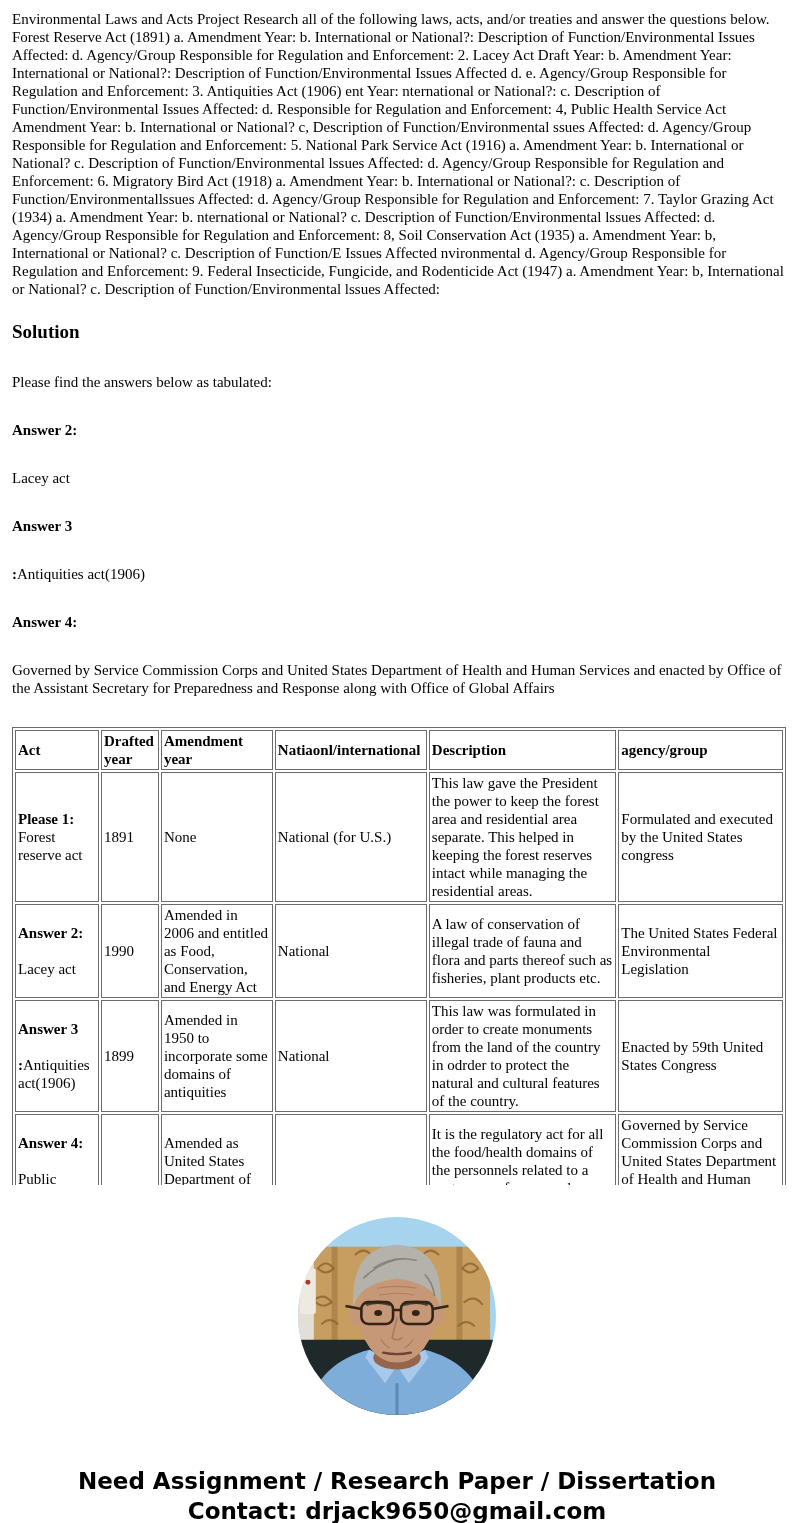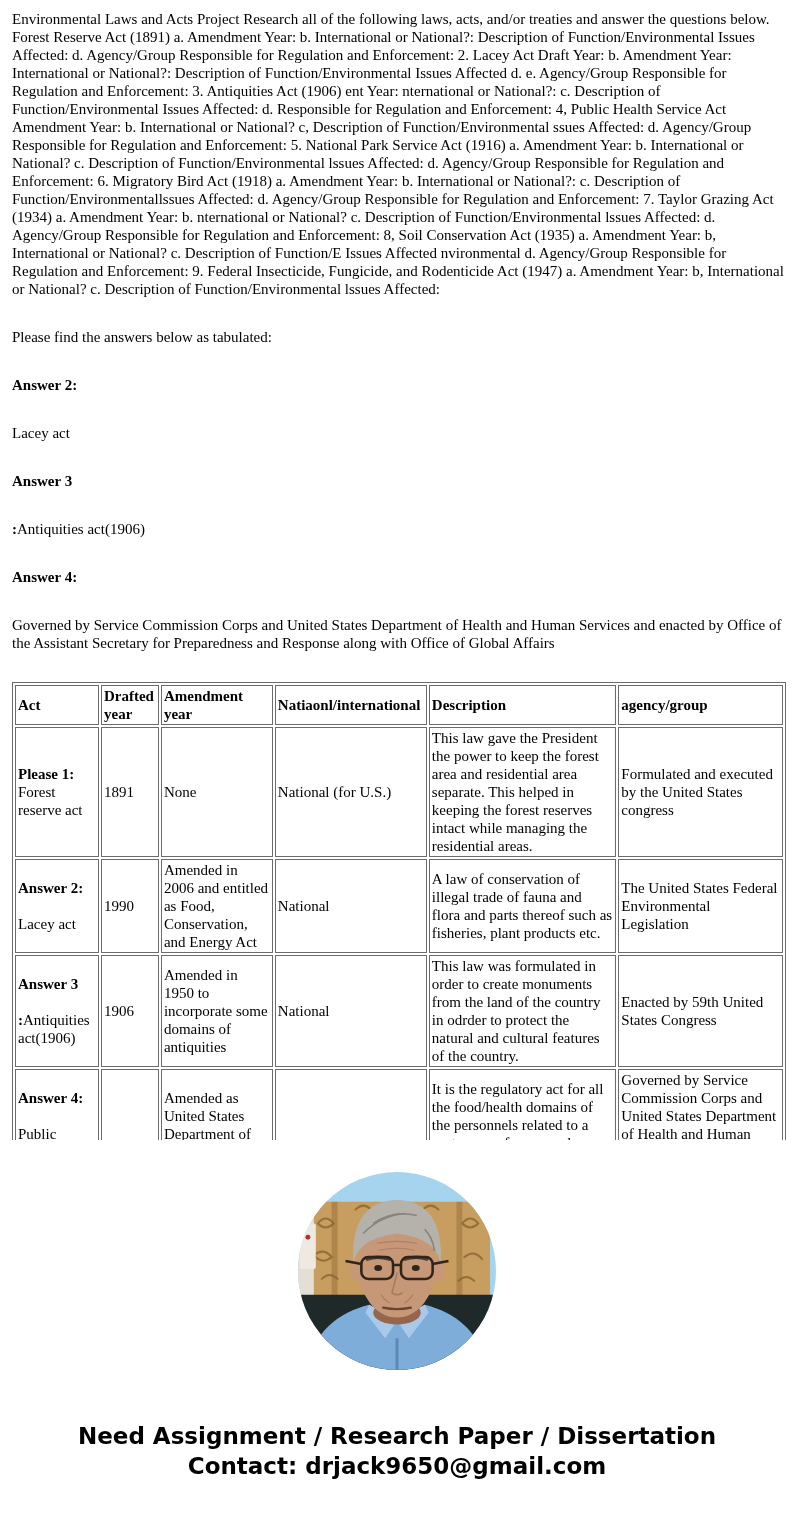--- a/index.html
+++ b/index.html
@@ -53,20 +53,21 @@
     color: #000000;
   }
 </style>
 </head>
 <body>
 
 <div class="content">
 
   <p class="intro">Environmental Laws and Acts Project Research all of the following laws, acts, and/or treaties and answer the questions below. Forest Reserve Act (1891) a. Amendment Year: b. International or National?: Description of Function/Environmental Issues Affected: d. Agency/Group Responsible for Regulation and Enforcement: 2. Lacey Act Draft Year: b. Amendment Year: International or National?: Description of Function/Environmental Issues Affected d. e. Agency/Group Responsible for Regulation and Enforcement: 3. Antiquities Act (1906) ent Year: nternational or National?: c. Description of Function/Environmental Issues Affected: d. Responsible for Regulation and Enforcement: 4, Public Health Service Act Amendment Year: b. International or National? c, Description of Function/Environmental ssues Affected: d. Agency/Group Responsible for Regulation and Enforcement: 5. National Park Service Act (1916) a. Amendment Year: b. International or National? c. Description of Function/Environmental lssues Affected: d. Agency/Group Responsible for Regulation and Enforcement: 6. Migratory Bird Act (1918) a. Amendment Year: b. International or National?: c. Description of Function/Environmentallssues Affected: d. Agency/Group Responsible for Regulation and Enforcement: 7. Taylor Grazing Act (1934) a. Amendment Year: b. nternational or National? c. Description of Function/Environmental lssues Affected: d. Agency/Group Responsible for Regulation and Enforcement: 8, Soil Conservation Act (1935) a. Amendment Year: b, International or National? c. Description of Function/E Issues Affected nvironmental d. Agency/Group Responsible for Regulation and Enforcement: 9. Federal Insecticide, Fungicide, and Rodenticide Act (1947) a. Amendment Year: b, International or National? c. Description of Function/Environmental lssues Affected:</p>
 
+  <h3 class="solution">Solution</h3>
 
   <p>Please find the answers below as tabulated:</p>
 
   <p class="bold">Answer 2:</p>
   <p>Lacey act</p>
 
   <p class="bold">Answer 3</p>
   <p><b>:</b><span>Antiquities act(1906)</span></p>
 
   <p class="bold">Answer 4:</p>
@@ -111,21 +112,21 @@
             <td>Amended in 2006 and entitled as Food, Conservation, and Energy Act</td>
             <td>National</td>
             <td>A law of conservation of illegal trade of fauna and flora and parts thereof such as fisheries, plant products etc.</td>
             <td>The United States Federal Environmental Legislation</td>
           </tr>
           <tr>
             <td>
               <p class="cp"><b>Answer 3</b></p>
               <p class="cp gap"><b>:</b>Antiquities act(1906)</p>
             </td>
-            <td>1906</td>
+            <td>1899</td>
             <td>Amended in 1950 to incorporate some domains of antiquities</td>
             <td>National</td>
             <td>This law was formulated in order to create monuments from the land of the country in odrder to protect the natural and cultural features of the country.</td>
             <td>Enacted by 59th United States Congress</td>
           </tr>
           <tr>
             <td>
               <p class="cp"><b>Answer 4:</b></p>
               <p class="cp gap">Public</p>
             </td>

